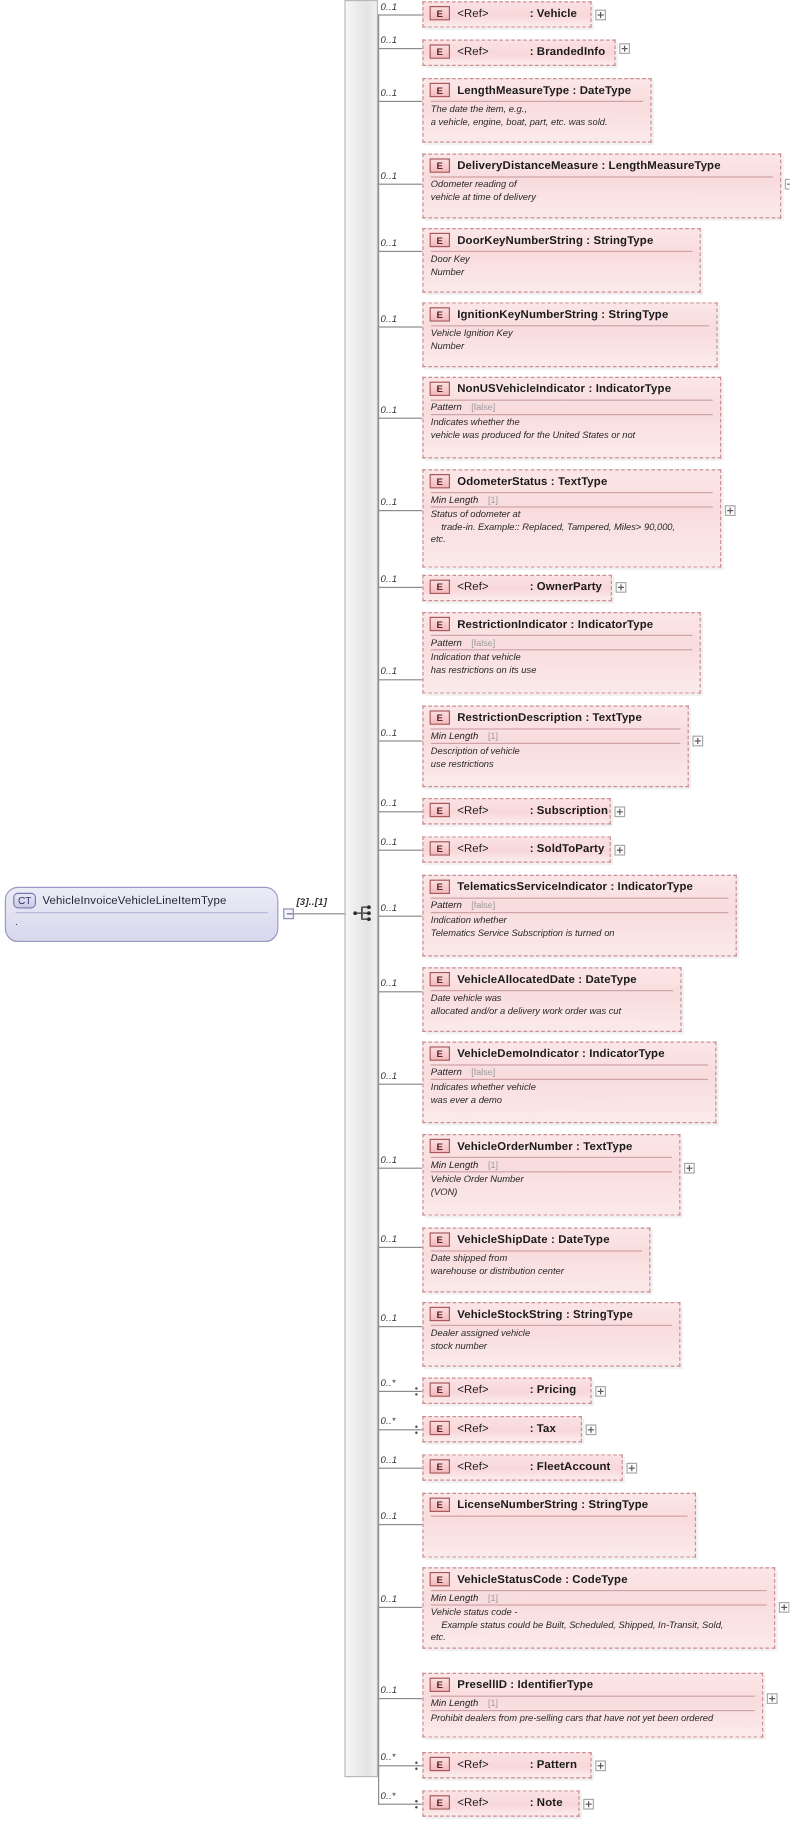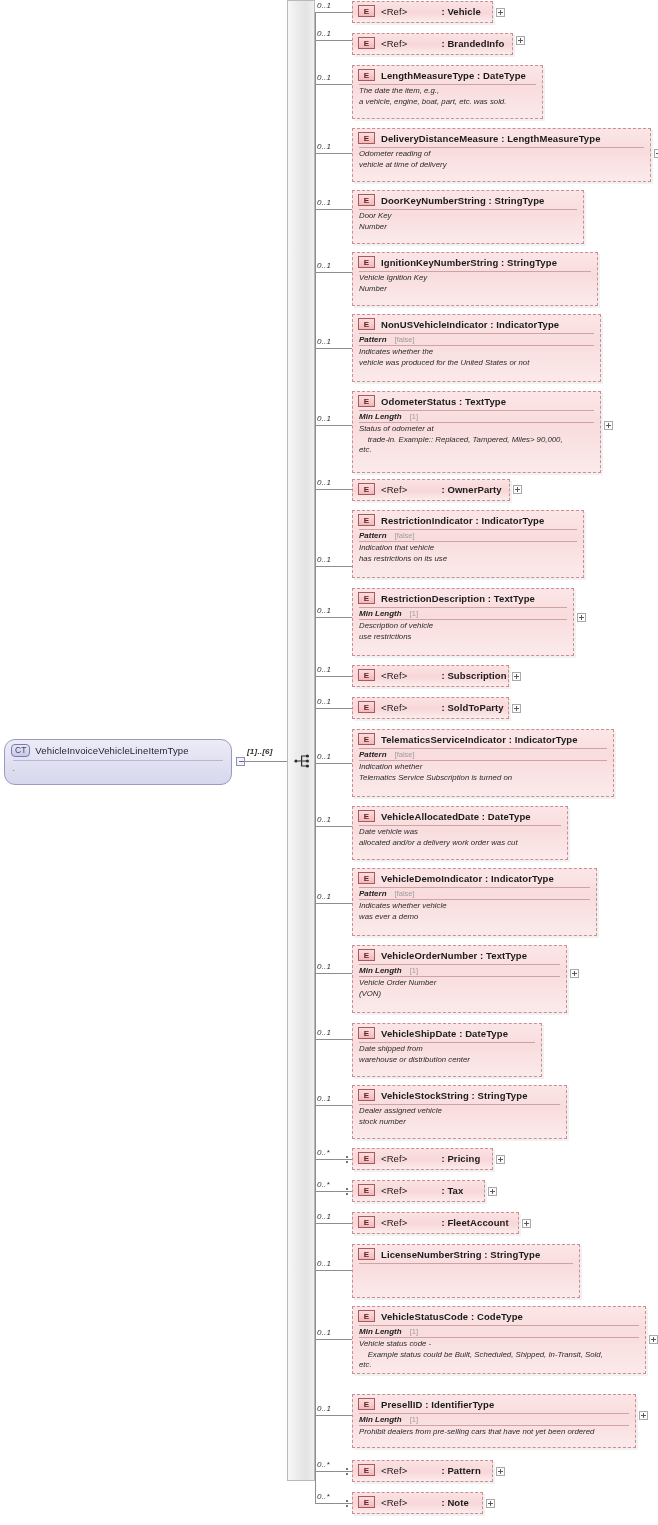--- a/index.html
+++ b/index.html
@@ -88,21 +88,21 @@
   }
   .el-name{font-size:9.5px;font-weight:bold;color:#1a1a1a;letter-spacing:.1px;}
   .ref-tag{font-size:9.5px;font-weight:normal;color:#1a1a1a;letter-spacing:.1px;}
   .ref-type{font-size:9.5px;font-weight:bold;color:#1a1a1a;letter-spacing:.1px;margin-left:34px;}
   .el-rule{height:1px;background:#cfa3a5;margin:0 6px;}
   .facet{
     display:flex;align-items:baseline;gap:8px;
     padding:1px 6px 1px 6px;
     font-size:8px;font-style:italic;color:#222;
   }
-  .facet .fname{font-weight:bold;text-align:right;}
+  .facet .fname{font-weight:normal;text-align:right;}
   .facet .fval{color:#9c9c9c;font-style:normal;font-size:7.5px;}
   .el-doc{
     padding:1px 6px 3px 6px;
     font-size:7.8px;font-style:italic;color:#2a2a2a;line-height:10.5px;
     white-space:pre;
   }
 
   
   .plus{
     position:absolute;width:9px;height:9px;
@@ -130,21 +130,21 @@
       <span class="ct-badge">CT</span>
       <span class="ct-title">VehicleInvoiceVehicleLineItemType</span>
     </div>
     <div class="ct-rule"></div>
     <div class="ct-doc">.</div>
   </div>
 
   <div class="ct-stub" style="left:236px;top:757px;"></div>
 
   <div class="line hline" style="left:245px;top:761px;width:48px;"></div>
-  <div class="card root" style="left:247px;top:747px;">[1]..[6]</div>
+  <div class="card root" style="left:247px;top:747px;">[3]..[1]</div>
 
   <div class="seq-bar" style="left:287px;top:0px;width:28px;height:1481px;"></div>
 
   <div class="seq-icon" style="left:294px;top:750px;">
     <svg width="22" height="22" viewBox="0 0 22 22">
       <circle cx="2" cy="11" r="1.6" fill="#2b2b2b"></circle>
       <line x1="3.6" y1="11" x2="7" y2="11" stroke="#2b2b2b" stroke-width="1"></line>
       <rect x="7" y="5.5" width="1.2" height="11" fill="#2b2b2b"></rect>
       <line x1="8.2" y1="6" x2="12" y2="6" stroke="#2b2b2b" stroke-width="1"></line>
       <line x1="8.2" y1="11" x2="12" y2="11" stroke="#2b2b2b" stroke-width="1"></line>

